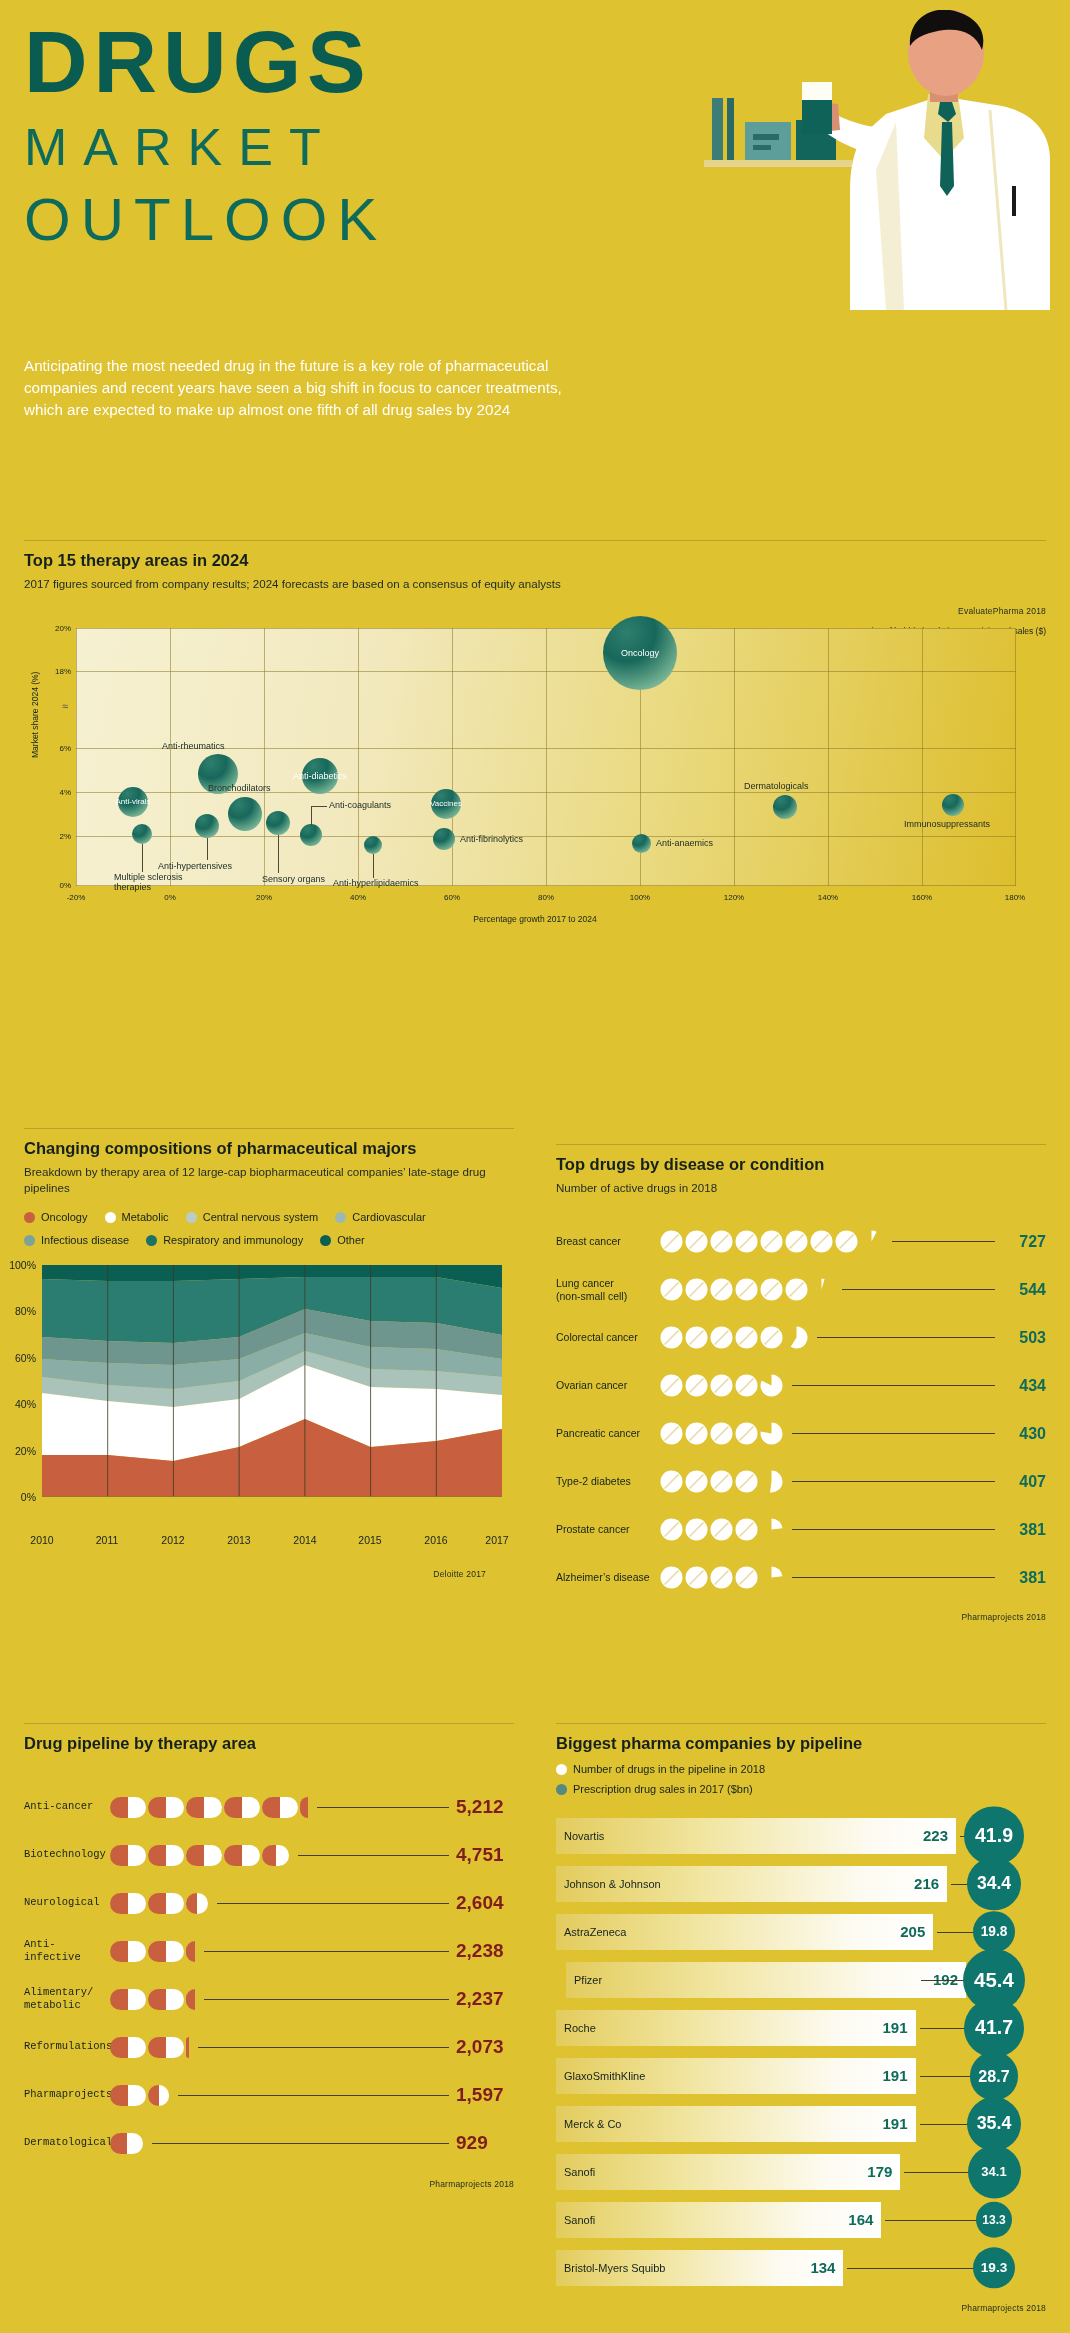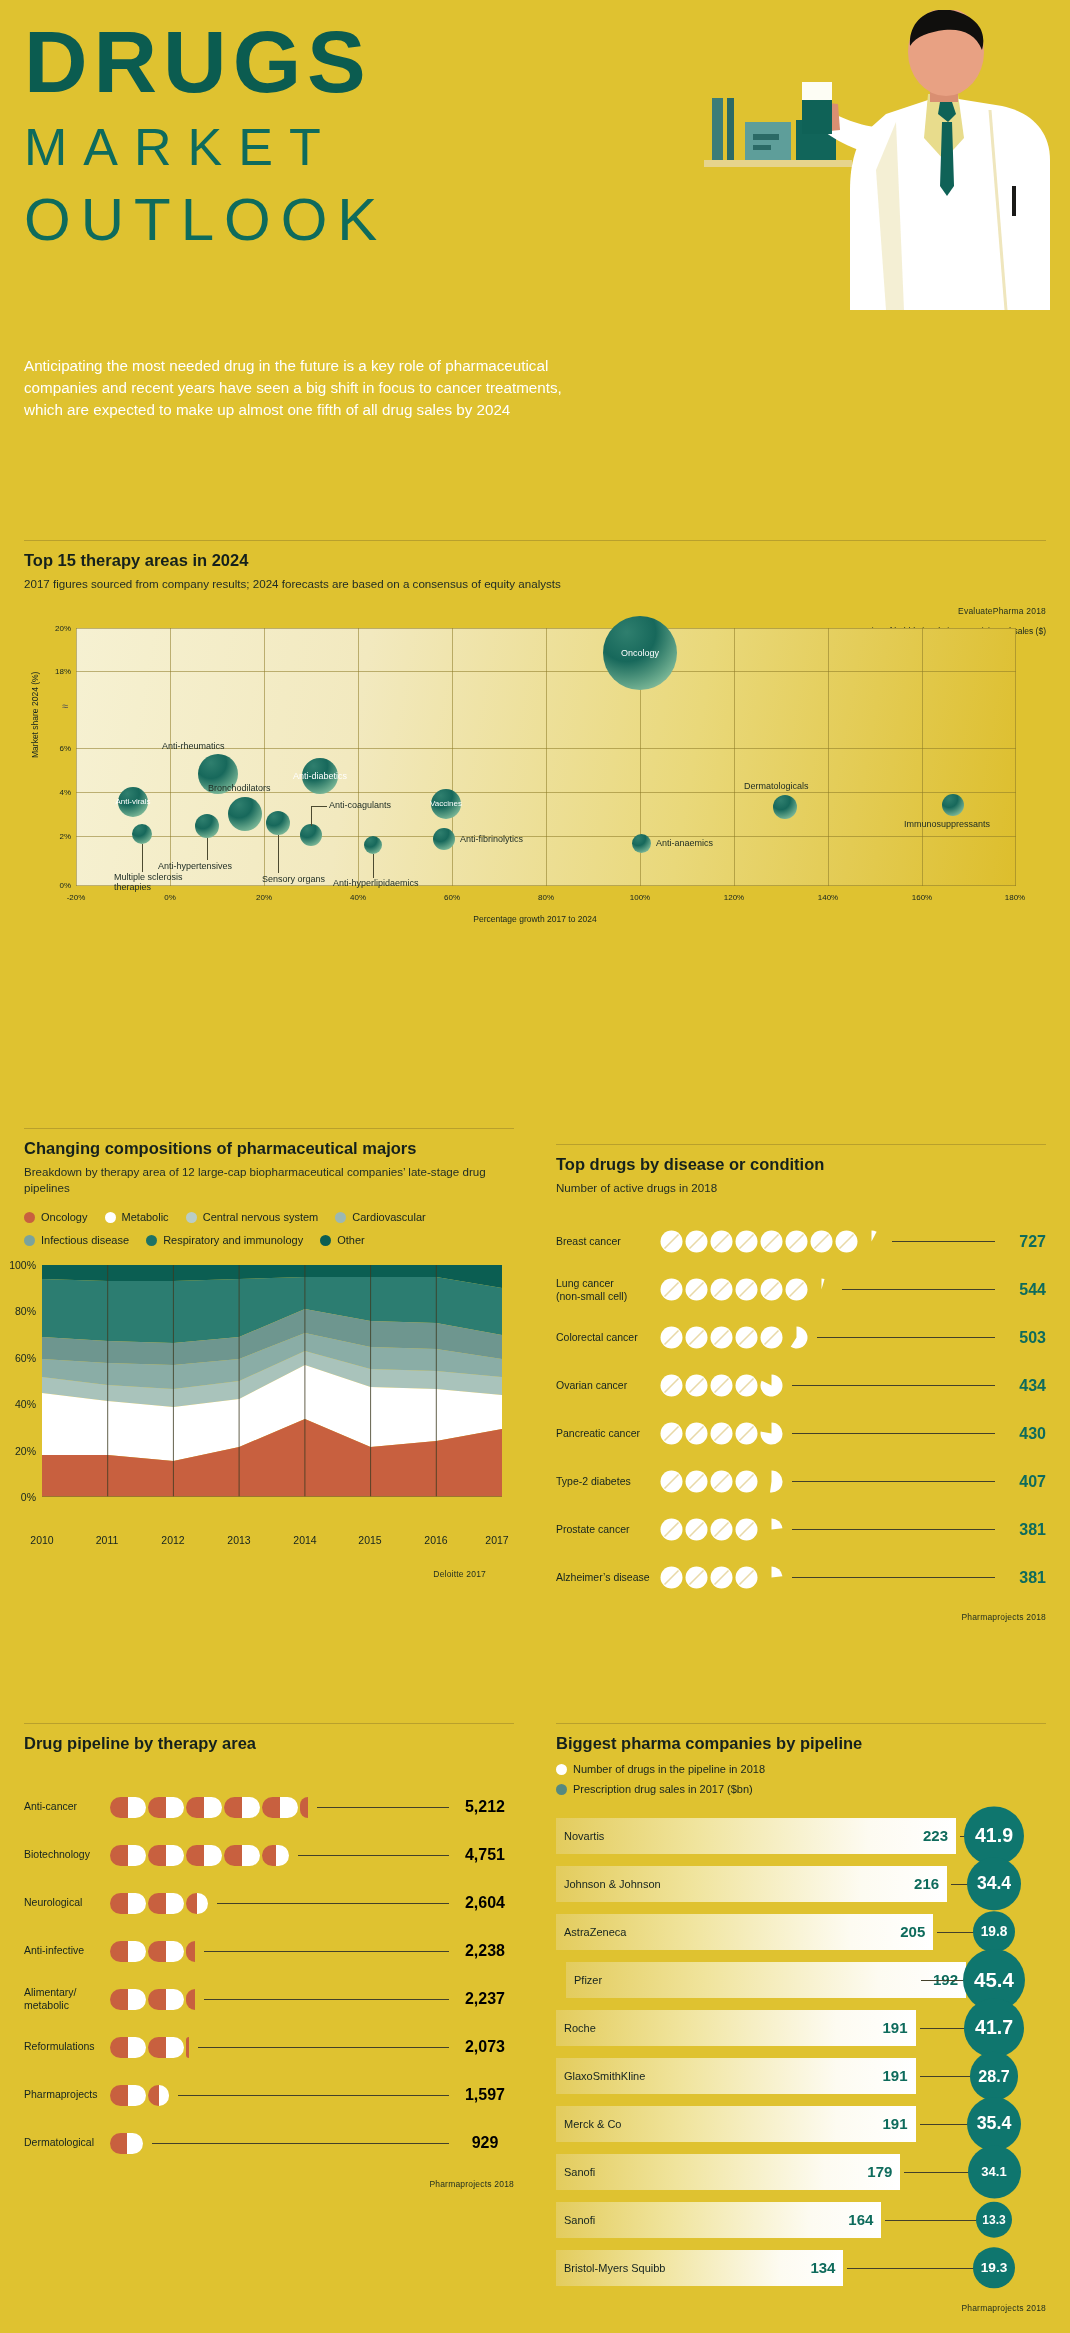--- a/index.html
+++ b/index.html
@@ -80,29 +80,29 @@
   .pillrow .nm { width: 104px; font-size: 10.5px; line-height: 1.25; }
   .pillstrip { display: flex; align-items: center; }
   .tablet { width: 23px; height: 23px; margin-right: 2px; position: relative; }
   .tablet svg { display: block; }
   .pl-line { height: 1px; background: #43402a; flex: 1; margin: 0 7px; }
   .pl-val { width: 44px; text-align: right; font-size: 16px; font-weight: bold; color: #0e6b5c; }
 
   
   .pipe-sec { position: absolute; left: 24px; top: 1723px; width: 490px; }
   .piperow { display: flex; align-items: center; height: 48px; }
-  .piperow .nm { width: 86px; font-size: 10.5px; line-height: 1.25; }
+  .piperow .nm { width: 86px; font-size: 10.5px; line-height: 1.25; font-family: Liberation Mono, monospace; }
   .caps { display: flex; align-items: center; }
   .cap { width: 36px; height: 21px; margin-right: 2px; display: flex; }
   .cap .lft { width: 50%; height: 100%; background: #c8603f; border-radius: 11px 0 0 11px; }
   .cap .rgt { width: 50%; height: 100%; background: #ffffff; border-radius: 0 11px 11px 0; }
   .cap.half { width: 18px; }
   .cap.half .lft { width: 100%; border-radius: 11px 0 0 11px; }
   .pipe-line { height: 1px; background: #43402a; flex: 1; margin: 0 7px; }
-  .pipe-val { width: 58px; text-align: center; font-size: 16px; font-weight: bold; color: #000000; }
+  .pipe-val { width: 58px; text-align: left; font-size: 19px; font-weight: bold; color: #7f1d1d; }
 
   
   .comp-sec { position: absolute; left: 556px; top: 1723px; width: 490px; }
   .comprow { position: relative; height: 42px; display: flex; align-items: center; margin-bottom: 6px; }
   .compbar {
     height: 36px; display: flex; align-items: center;
     background: linear-gradient(90deg,#e3cc5d 0%, #f0e49d 35%, #fdfbf1 78%, #ffffff 100%);
     position: relative;
   }
   .compbar .cname { font-size: 11px; padding-left: 8px; white-space: nowrap; }

